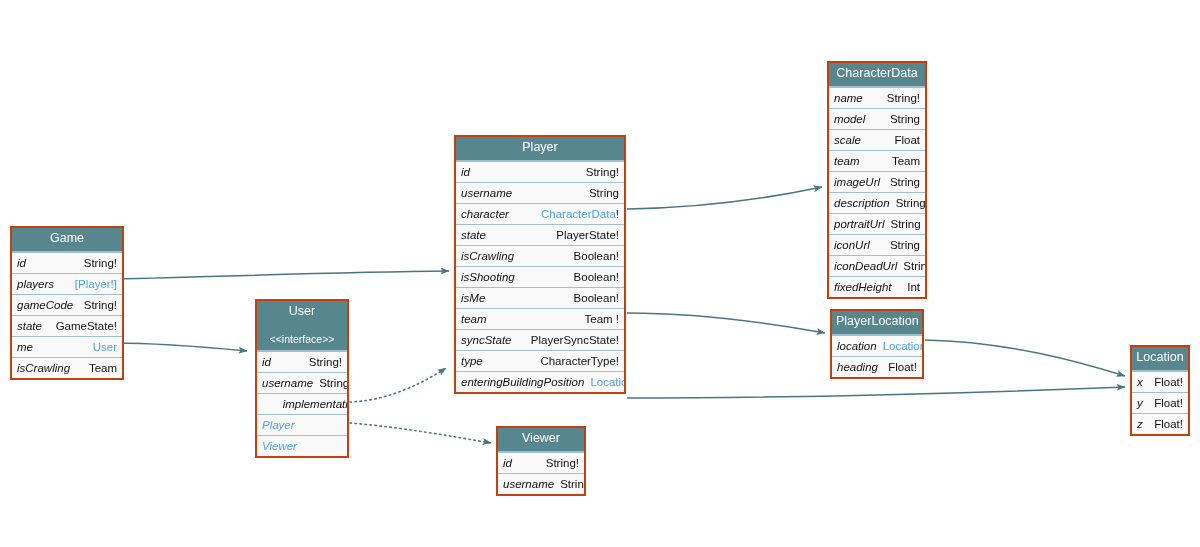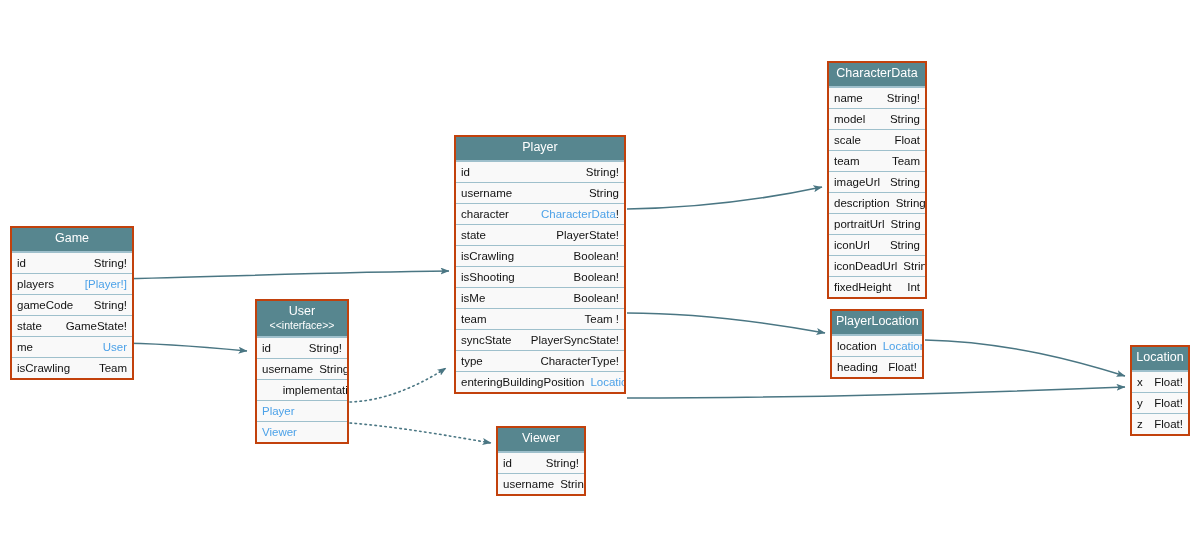--- a/index.html
+++ b/index.html
@@ -40,38 +40,38 @@
     text-align: center;
     font-size: 12.5px;
     line-height: 1.1;
     padding: 4px 4px 5px 4px;
     border-bottom: 1px solid #9fc0cc;
     white-space: nowrap;
   }
   .ent-header .stereo {
     display: block;
     font-size: 10.5px;
-    margin-top: 1px;
+    margin-top: 15px;
   }
   .row {
     box-sizing: border-box;
     display: flex;
     align-items: center;
     justify-content: space-between;
     height: 21px;
     padding: 0 5px;
     border-top: 1px solid #9fc0cc;
     background: #f9f9f9;
     font-size: 11.5px;
     color: #111111;
     white-space: nowrap;
     overflow: hidden;
   }
   .row:first-of-type { border-top: none; }
-  .row .fname { text-align: left; }
+  .row .fname { text-align: left; font-style: italic; }
   .row .ftype { text-align: center; padding-left: 6px; }
   .row.center { justify-content: center; }
   .row.center .fname { text-align: center; margin-left: 45px; }
   .ftype.ref, .fname.ref { color: #4da2e8; }
   .ftype .bang { color: #111111; }
   .row.iface-impl .fname { color: #4da2e8; }
 </style>
 </head>
 <body>
 
@@ -89,21 +89,21 @@
         <path d="M 627 209 C 700 208, 770 198, 822 187" fill="none" stroke="#4a7683" stroke-width="1.5" stroke-linecap="butt" marker-end="url(#arrowhead)"></path>
         <path d="M 627 313 C 700 313, 775 324, 825 333" fill="none" stroke="#4a7683" stroke-width="1.5" stroke-linecap="butt" marker-end="url(#arrowhead)"></path>
         <path d="M 925 340 C 1010 342, 1080 362, 1125 376" fill="none" stroke="#4a7683" stroke-width="1.5" stroke-linecap="butt" marker-end="url(#arrowhead)"></path>
         <path d="M 627 398 C 800 398, 1000 392, 1125 387" fill="none" stroke="#4a7683" stroke-width="1.5" stroke-linecap="butt" marker-end="url(#arrowhead)"></path>
         <path d="M 350 402 C 385 401, 420 385, 446 368" fill="none" stroke="#4a7683" stroke-width="1.6" stroke-dasharray="1.5 3.5" stroke-linecap="round" marker-end="url(#arrowhead)"></path>
         <path d="M 350 423 C 400 427, 450 436, 491 443" fill="none" stroke="#4a7683" stroke-width="1.6" stroke-dasharray="1.5 3.5" stroke-linecap="round" marker-end="url(#arrowhead)"></path>
       </g>
   </svg>
 
   <div id="entity-layer">
-      <div class="entity" style="left: 10px; top: 226px; width: 124px;">
+      <div class="entity" style="left: 10px; top: 226px; width: 114px;">
         <div class="ent-header"><span>Game</span></div>
         <div class="row">
           <span class="fname">id</span>
           <span class="ftype">String!</span>
         </div>
         <div class="row">
           <span class="fname">players</span>
           <span class="ftype ref">[Player!]</span>
         </div>
         <div class="row">

